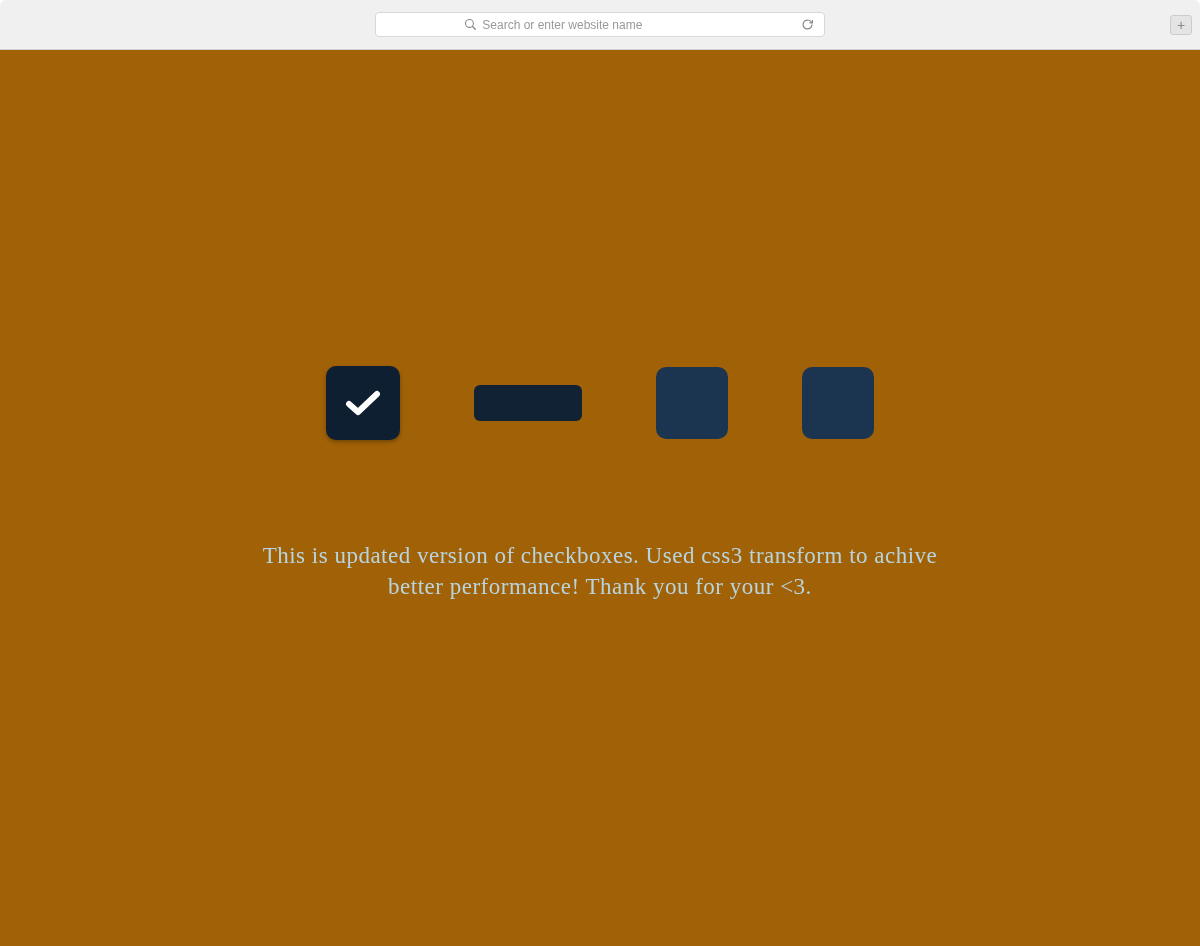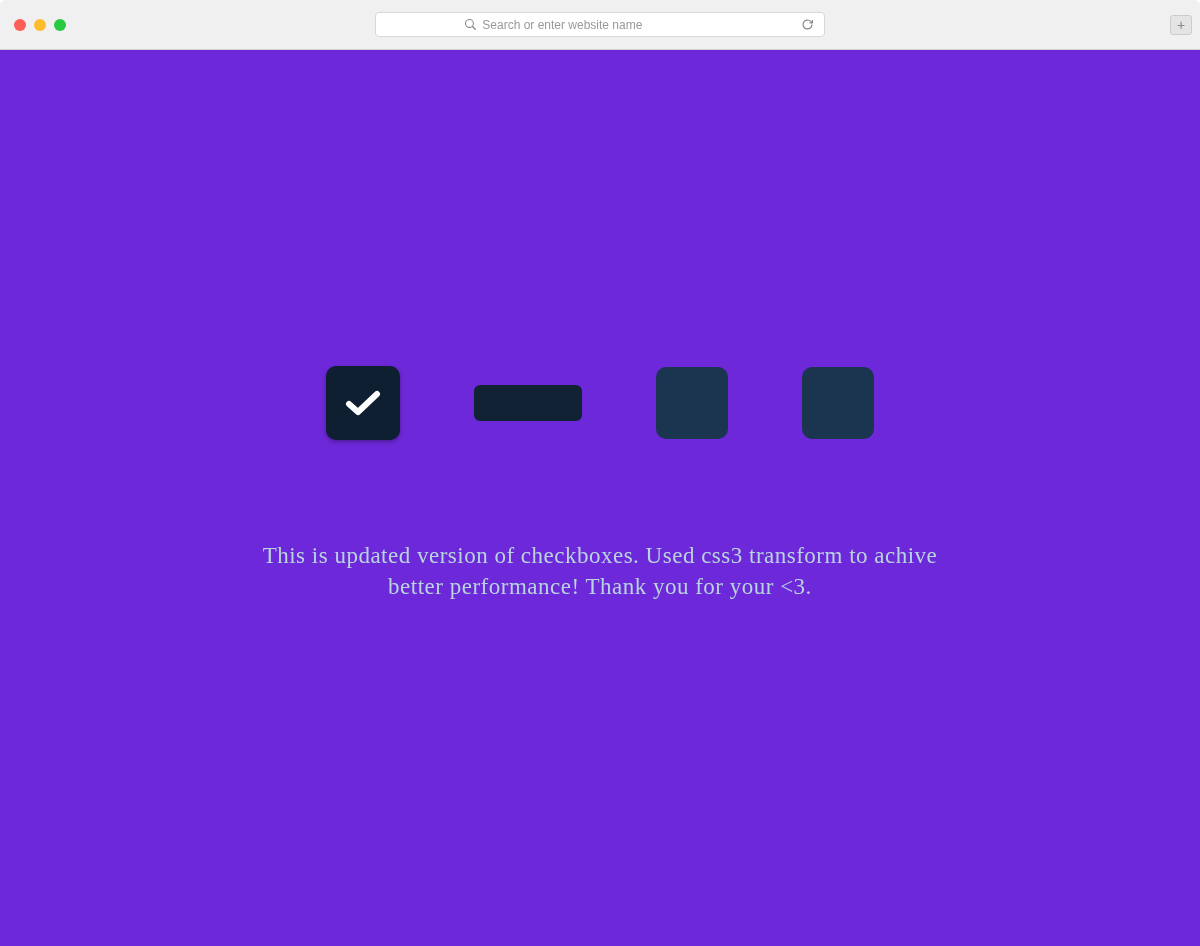--- a/index.html
+++ b/index.html
@@ -20,20 +20,21 @@
     .browser-chrome {
       height: 50px;
       background: #f0f0f0;
       border-bottom: 1px solid #d0d0d0;
       display: flex;
       align-items: center;
       padding: 13px 14px;
       position: relative;
       border-top-left-radius: 6px;
       border-top-right-radius: 6px;
+      justify-content: center;
     }
     
     .window-controls {
       display: flex;
       gap: 8px;
     }
     
     .window-dot {
       width: 12px;
       height: 12px;
@@ -90,21 +91,21 @@
       display: flex;
       align-items: center;
       justify-content: center;
       color: #888;
       font-size: 14px;
       font-weight: 300;
     }
     
     .viewport {
       flex: 1;
-      background: #6d28d9;
+      background: #a16207;
       display: flex;
       flex-direction: column;
       align-items: center;
       justify-content: center;
       padding-bottom: 28px;
     }
     
     .checkbox-row {
       display: flex;
       gap: 74px;

